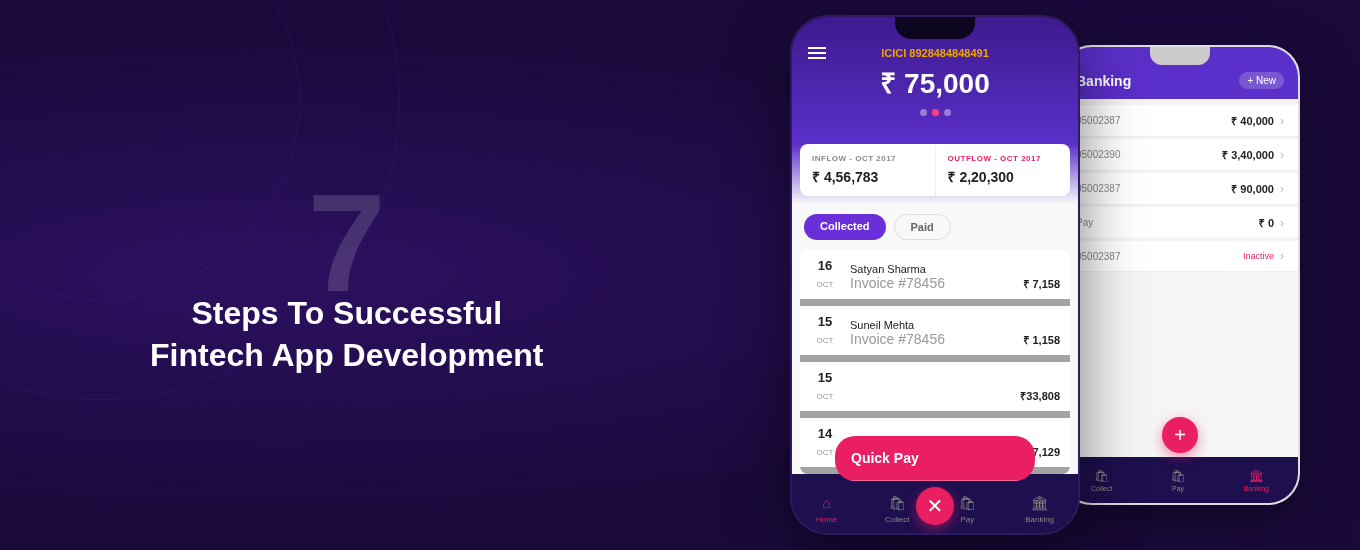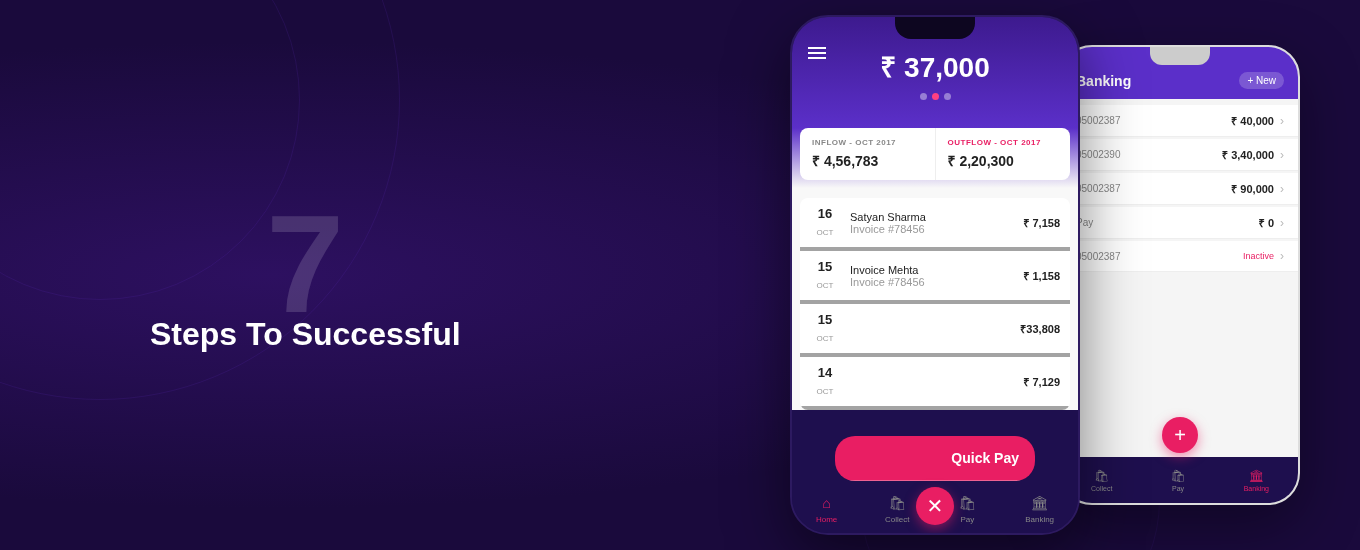--- a/index.html
+++ b/index.html
@@ -239,23 +239,23 @@
 
     
     .transaction-list {
       background: white;
       border-radius: 8px;
       overflow: hidden;
     }
 
     .transaction-item {
       display: flex;
-      align-items: center;
+      align-items: flex-end;
       padding: 8px 10px;
-      border-bottom: 4px solid #a3a3a3;
+      border-bottom: 7px solid #a3a3a3;
       position: relative;
     }
 
     .transaction-date {
       min-width: 30px;
       text-align: center;
       margin-right: 10px;
     }
 
     .date-num {
@@ -275,21 +275,21 @@
       flex: 1;
     }
 
     .transaction-name {
       font-size: 11px;
       font-weight: 400;
       color: #222;
     }
 
     .transaction-invoice {
-      font-size: 11px;
+      font-size: 14px;
       color: #999;
     }
 
     .transaction-amount {
       font-size: 11px;
       font-weight: 600;
       color: #222;
     }
 
     
@@ -303,21 +303,21 @@
       border-radius: 20px;
       padding: 0;
       overflow: hidden;
       z-index: 50;
     }
 
     .quick-action-btn {
       display: block;
       width: 100%;
       padding: 14px 16px;
-      text-align: right;
+      text-align: left;
       color: white;
       font-size: 14px;
       font-weight: 700;
       cursor: pointer;
       border: none;
       background: transparent;
     }
 
     .quick-action-btn:first-child {
       border-bottom: 1px solid rgba(255,255,255,0.3);
@@ -527,34 +527,36 @@
 <div class="bg-circles">
   <div class="bg-circle" style="width:400px;height:400px;top:-100px;left:-100px;"></div>
   <div class="bg-circle" style="width:600px;height:600px;top:-200px;left:-200px;"></div>
   <div class="bg-circle" style="width:300px;height:300px;bottom:-100px;right:200px;border-color:rgba(100,50,200,0.1);"></div>
 </div>
 
 <div class="left-section">
   <div class="big-number">7</div>
   <div class="steps-text">
     <span>Steps To Successful</span><br>
+    <span>Fintech App Development</span>
   </div>
 </div>
 
 <div class="phones-container">
 
   <div class="phone-main">
 
     <div class="phone-top-bar">
       <div class="hamburger">
         <span></span>
           <span></span>
           <span></span>
       </div>
-      <div class="balance">₹ 37,000</div>
+      <div class="bank-info">ICICI 8928484848491</div>
+      <div class="balance">₹ 75,000</div>
       <div class="dots">
         <div class="dot"></div>
         <div class="dot active"></div>
         <div class="dot"></div>
       </div>
     </div>
 
     <div style="padding: 0 0 8px; background: linear-gradient(180deg,#5b2fc9 0%, #f8f8f8 100%);">
       <div class="flow-section">
         <div class="flow-item">
@@ -563,40 +565,44 @@
         </div>
         <div class="flow-item">
           <div class="flow-label outflow">OUTFLOW - OCT 2017</div>
           <div class="flow-amount">₹ 2,20,300</div>
         </div>
       </div>
     </div>
 
     <div class="phone-content">
 
+      <div class="tabs">
+        <div class="tab active">Collected</div>
+        <div class="tab inactive">Paid</div>
+      </div>
 
       <div class="transaction-list">
         <div class="transaction-item">
           <div class="transaction-date">
             <span class="date-num">16</span>
             <span class="date-month">OCT</span>
           </div>
           <div class="transaction-info">
             <div class="transaction-name">Satyan Sharma</div>
             <div class="transaction-invoice">Invoice #78456</div>
           </div>
           <div class="transaction-amount">₹ 7,158</div>
         </div>
         <div class="transaction-item">
           <div class="transaction-date">
             <span class="date-num">15</span>
             <span class="date-month">OCT</span>
           </div>
           <div class="transaction-info">
-            <div class="transaction-name">Invoice Mehta</div>
+            <div class="transaction-name">Suneil Mehta</div>
             <div class="transaction-invoice">Invoice #78456</div>
           </div>
           <div class="transaction-amount">₹ 1,158</div>
         </div>
         <div class="transaction-item">
           <div class="transaction-date">
             <span class="date-num">15</span>
             <span class="date-month">OCT</span>
           </div>
           <div class="transaction-info">

